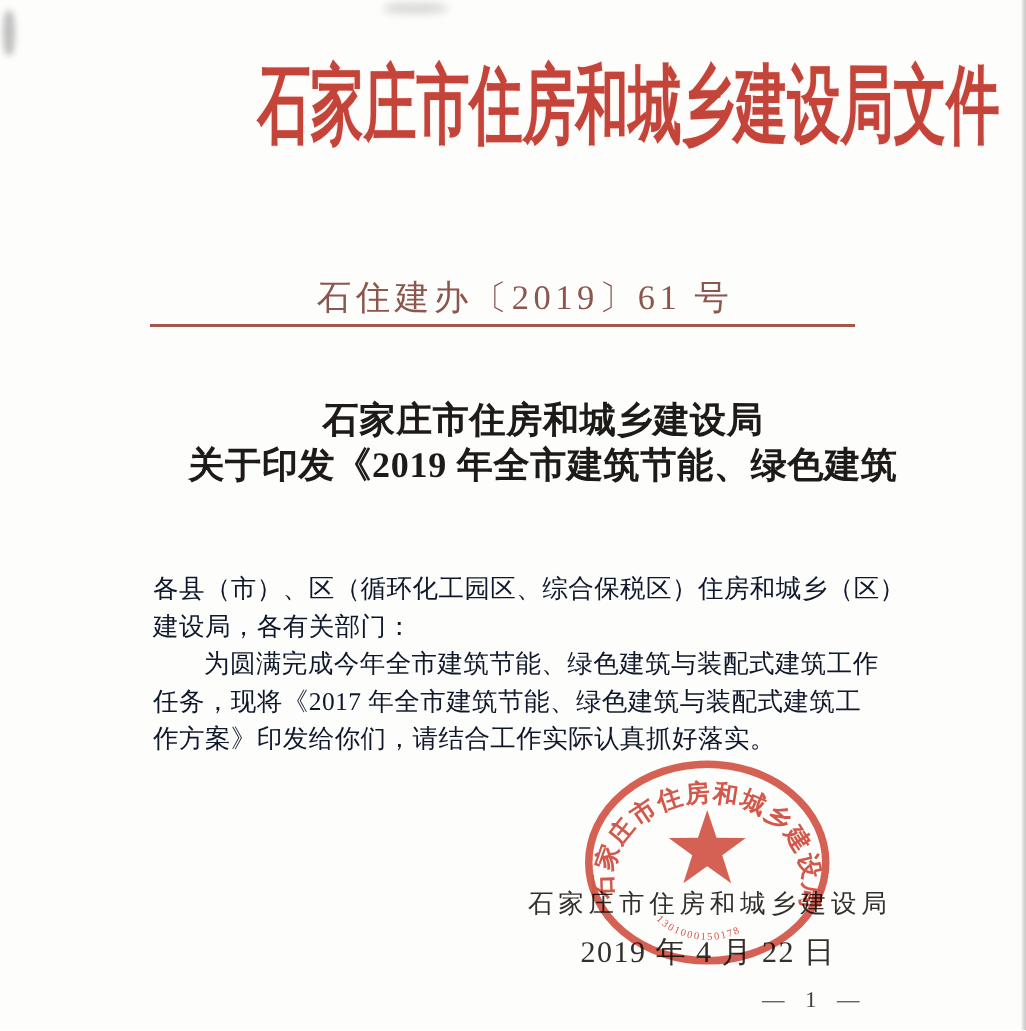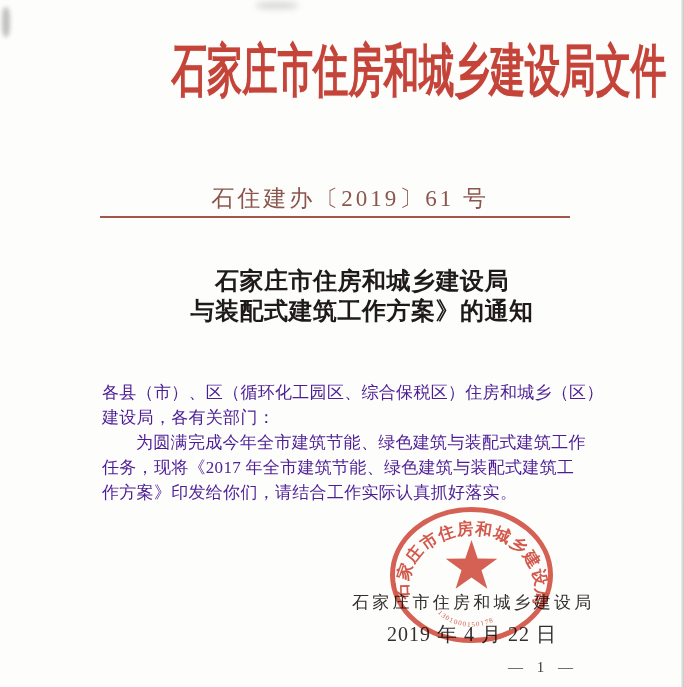--- a/index.html
+++ b/index.html
@@ -51,21 +51,21 @@
   .notice-title{
     position:absolute;top:266px;left:44px;width:636px;
     text-align:center;
     font-size:24px;font-weight:bold;line-height:30px;
     color:#1d1a17;letter-spacing:0.5px;white-space:nowrap;
   }
 
   .body-text{
     position:absolute;top:380px;left:102px;width:520px;
     font-size:17px;line-height:25px;letter-spacing:0.3px;
-    color:#4c1d95;white-space:nowrap;
+    color:#0f172a;white-space:nowrap;
   }
   .body-text .indent{text-indent:2em;}
 
   .signing-agency{
     position:absolute;top:591px;left:352px;
     font-size:17px;letter-spacing:3.2px;white-space:nowrap;color:#33302c;
   }
   .signing-date{
     position:absolute;top:621px;left:387px;
     font-size:20px;letter-spacing:1px;white-space:nowrap;color:#33302c;
@@ -92,21 +92,21 @@
   <div class="header-banner">
     <span class="txt">石家庄市住房和城乡建设局文件</span>
   </div>
 
   <div class="doc-number">石住建办〔2019〕61 号</div>
 
   <div class="red-rule"></div>
 
   <div class="notice-title">
     <div>石家庄市住房和城乡建设局</div>
-    <div>与装配式建筑工作方案》的通知</div>
+    <div>关于印发《2019 年全市建筑节能、绿色建筑</div>
   </div>
 
   <div class="body-text">
     <div class="line">各县（市）、区（循环化工园区、综合保税区）住房和城乡（区）</div>
     <div class="line">建设局，各有关部门：</div>
     <div class="line indent">为圆满完成今年全市建筑节能、绿色建筑与装配式建筑工作</div>
     <div class="line">任务，现将《2017 年全市建筑节能、绿色建筑与装配式建筑工</div>
     <div class="line">作方案》印发给你们，请结合工作实际认真抓好落实。</div>
   </div>
 

